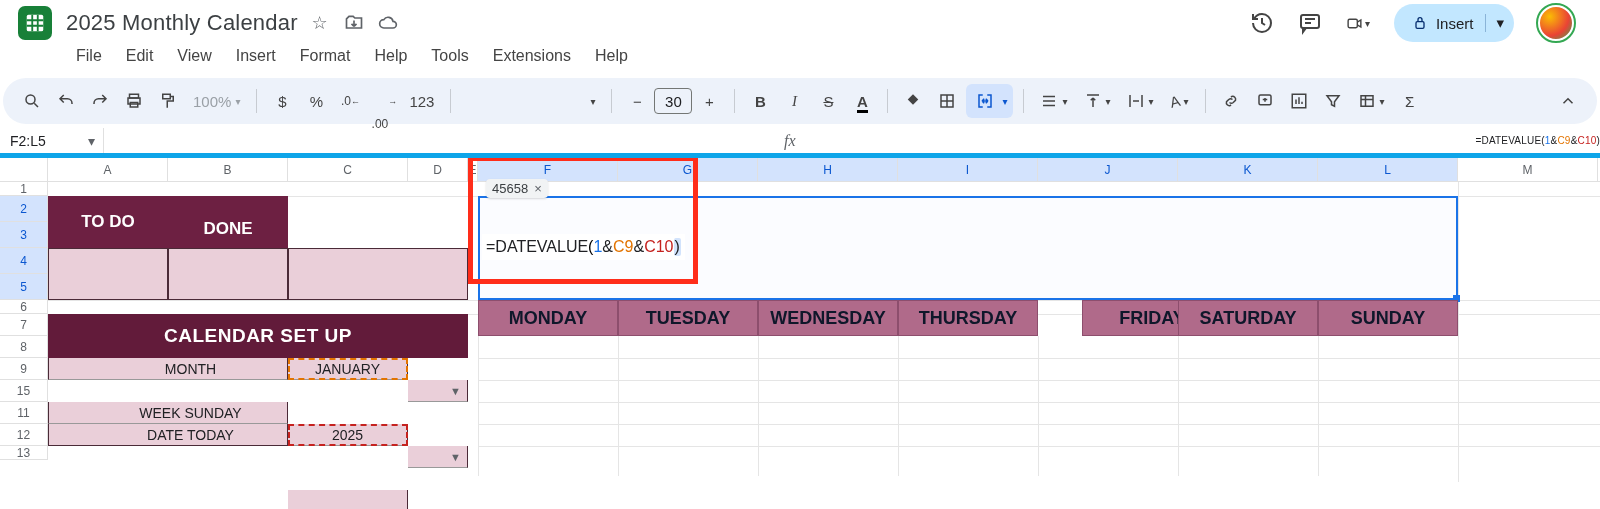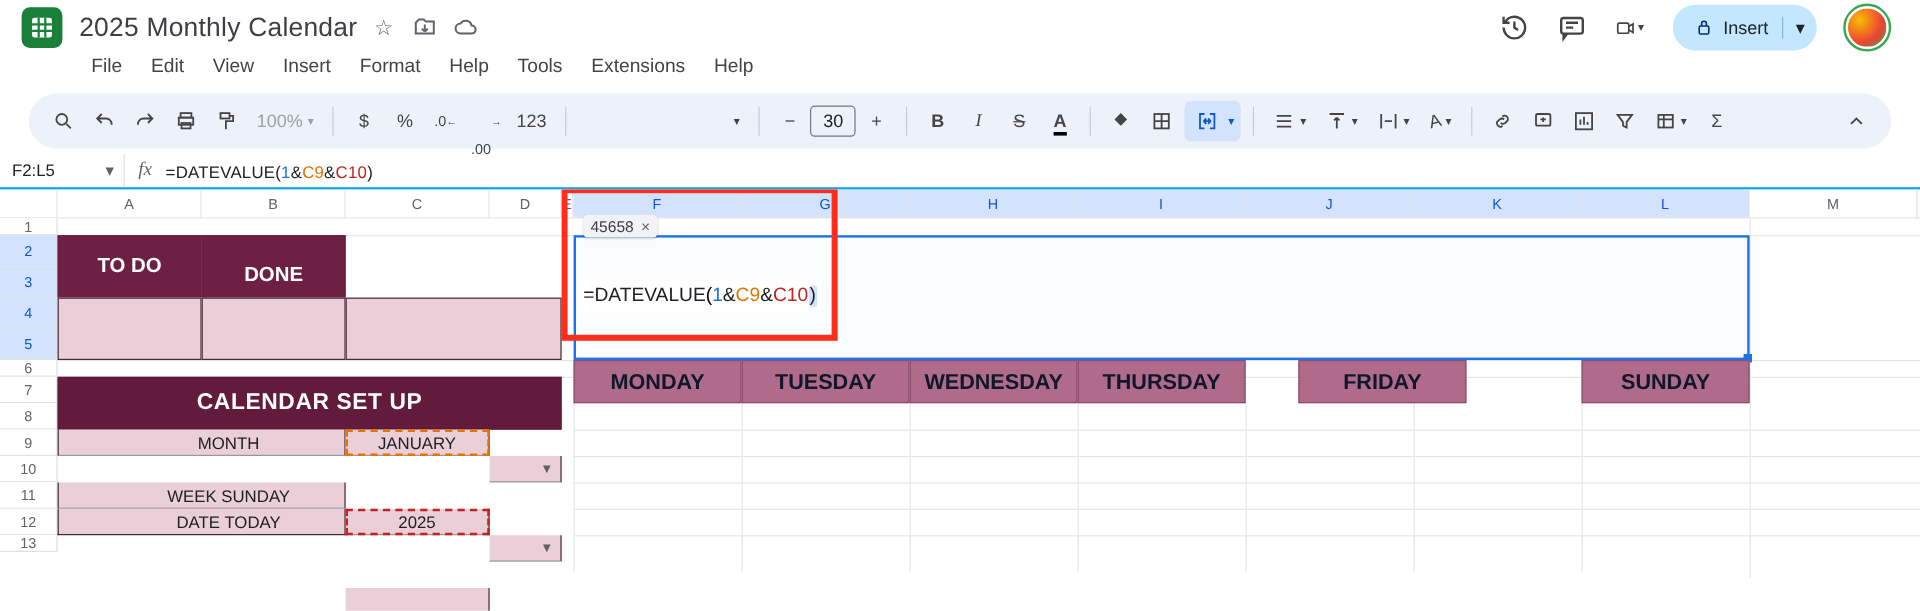--- a/index.html
+++ b/index.html
@@ -16,40 +16,40 @@
   .right-cluster .ico { width:24px; height:24px; display:flex; align-items:center; justify-content:center; cursor:pointer; color:#444;}
   .share-btn { display:flex; align-items:center; gap:8px; background:#c2e7ff; border-radius:40px; padding:10px 10px 10px 18px; cursor:pointer; font-size:15px; font-weight:500;}
   .share-btn .chev { border-left:1px solid #8ab4d8; padding-left:10px; margin-left:4px; display:flex;}
   .avatar { width:36px; height:36px; border-radius:50%; background: radial-gradient(circle at 30% 30%, #fbbc04, #ea4335 60%, #34a853); border:2px solid #fff; outline:2px solid #34a853; cursor:pointer;}
 
   
   .menubar { display:flex; gap:4px; padding:6px 8px 6px 66px; font-size:16px; color:#444; height:36px; align-items:center;}
   .menubar .mi { padding:4px 10px; border-radius:4px; cursor:pointer;}
 
   
-  .toolbar-wrap { padding: 4px 24px; }
+  .toolbar-wrap { padding: 4px 3px; }
   .toolbar { background:#edf2fa; border-radius:30px; height:46px; display:flex; align-items:center; padding:0 14px; gap:4px;}
   .tb { width:30px; height:30px; display:flex; align-items:center; justify-content:center; cursor:pointer; border-radius:4px; color:#444; font-size:15px;}
   .tb.wide { width:auto; padding:0 6px; gap:4px;}
   .tb.disabled{ color:#9aa0a6; cursor:default;}
   .sep { width:1px; height:24px; background:#c7cbd1; margin:0 6px;}
   .fontsize { display:flex; align-items:center; gap:2px;}
   .fontsize .box { border:1px solid #747775; border-radius:4px; width:38px; height:26px; display:flex; align-items:center; justify-content:center; font-size:15px;}
   .flex-spacer { flex:1; }
   .toolbar svg { width:18px; height:18px; }
   .underline-a { position:relative; font-weight:600;}
   .underline-a::after{content:""; position:absolute; left:0; right:0; bottom:-3px; height:3px; background:#000;}
   .open-cell-wrap{ background:#d3e3fd; border-radius:6px; padding:2px 4px; display:flex; align-items:center;}
 
   
-  .fxrow { display:flex; align-items:center; height:30px; border-bottom:2px solid #0ea5e9; font-size:14px;}
+  .fxrow { display:flex; align-items:center; height:30px; border-bottom:5px solid #0ea5e9; font-size:14px;justify-content:space-between;}
   .namebox { width:104px; padding:0 8px 0 10px; display:flex; align-items:center; gap:6px; border-right:1px solid #e0e0e0; height:100%; cursor:pointer;}
   .namebox .dd{ margin-left:auto; color:#5f6368;}
   .fx-ico{ width:34px; display:flex; align-items:center; justify-content:center; font-style:italic; color:#5f6368; font-family: serif; font-size:16px;}
-  .formula-text{ font-family: "Roboto Mono", monospace; font-size:14px; letter-spacing:.2px;}
+  .formula-text{ font-family: "Roboto Mono", monospace; font-size:10px; letter-spacing:.2px;}
   .formula-text .fn{ color:#202124;}
   .formula-text .p-paren{ color:#202124;}
   .formula-text .num{ color:#1a73e8;}
   .formula-text .amp{ color:#202124;}
   .formula-text .ref1{ color:#e37400;}
   .formula-text .ref2{ color:#c5221f;}
 
   
   .grid-area{ position:relative; height:360px; overflow:hidden; font-size:12px; color:#202124;}
   .colheads{ display:flex; height:24px; background:#fff; border-bottom:1px solid #e0e0e0;}
@@ -343,21 +343,21 @@
     <div class="rowheads">
       <div class="rh" style="height:14px">1</div>
       <div class="rh sel" style="height:26px">2</div>
       <div class="rh sel" style="height:26px">3</div>
       <div class="rh sel" style="height:26px">4</div>
       <div class="rh sel" style="height:26px">5</div>
       <div class="rh" style="height:14px">6</div>
       <div class="rh" style="height:22px">7</div>
       <div class="rh" style="height:22px">8</div>
       <div class="rh" style="height:22px">9</div>
-      <div class="rh" style="height:22px">10</div>
+      <div class="rh" style="height:22px">15</div>
       <div class="rh" style="height:22px">11</div>
       <div class="rh" style="height:22px">12</div>
       <div class="rh" style="height:14px">13</div>
     </div>
 
     <div class="cells">
 
       <div class="gl" style="left:0;top:14px;right:0;height:1px"></div>
       <div class="gl" style="left:0;top:118px;right:0;height:1px"></div>
       <div class="gl" style="left:0;top:132px;right:0;height:1px"></div>
@@ -422,18 +422,19 @@
           <span>&amp;</span>
           <span style="color:#c5221f">C10</span>
           <span style="background:#d2e3fc;border-radius:2px;padding:0 1px;">)</span>
       </div>
 
       <div class="cell-block week-head" style="left:430px;top:118px;width:140px;height:36px">MONDAY</div>
       <div class="cell-block week-head" style="left:570px;top:118px;width:140px;height:36px">TUESDAY</div>
       <div class="cell-block week-head" style="left:710px;top:118px;width:140px;height:36px">WEDNESDAY</div>
       <div class="cell-block week-head" style="left:850px;top:118px;width:140px;height:36px">THURSDAY</div>
       <div class="cell-block week-head" style="left:1034px;top:118px;width:140px;height:36px">FRIDAY</div>
+      <div class="cell-block week-head" style="left:1130px;top:118px;width:140px;height:36px">SATURDAY</div>
       <div class="cell-block week-head" style="left:1270px;top:118px;width:140px;height:36px">SUNDAY</div>
 
       <div class="highlight" style="left:420px;top:-26px;width:230px;height:128px"></div>
     </div>
   </div>
 </div>
 
 </body></html>

